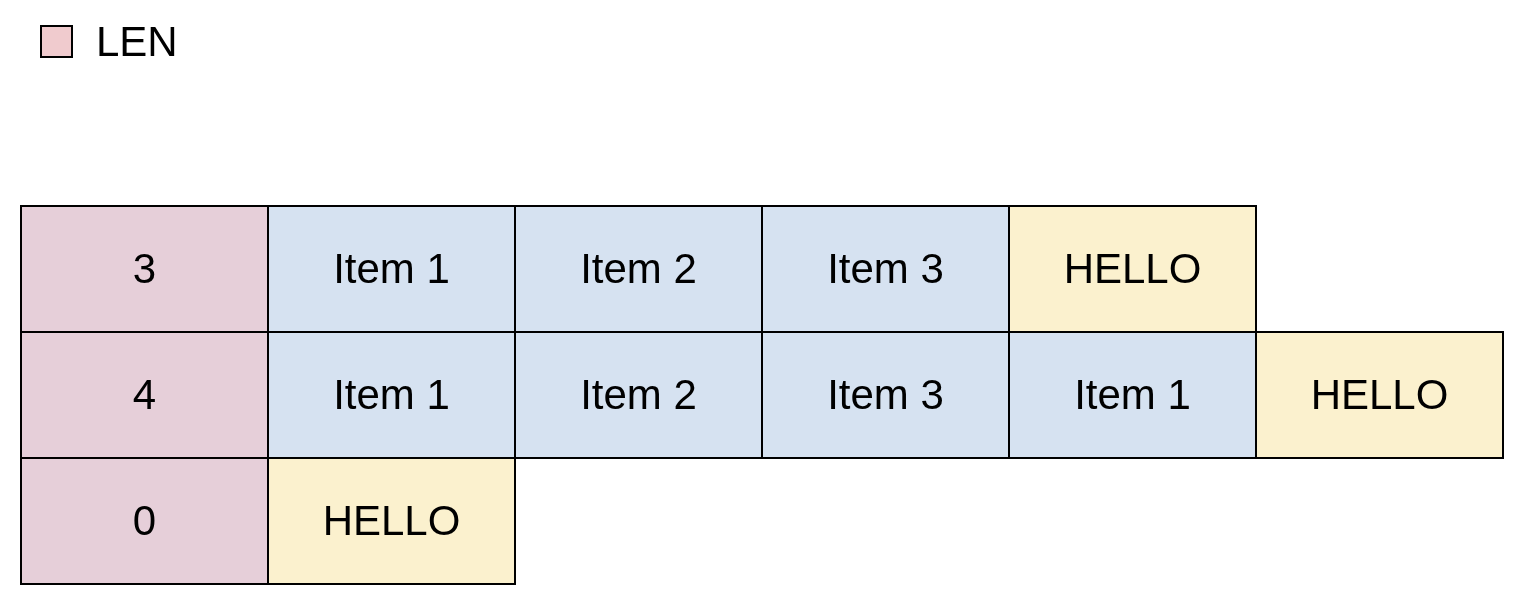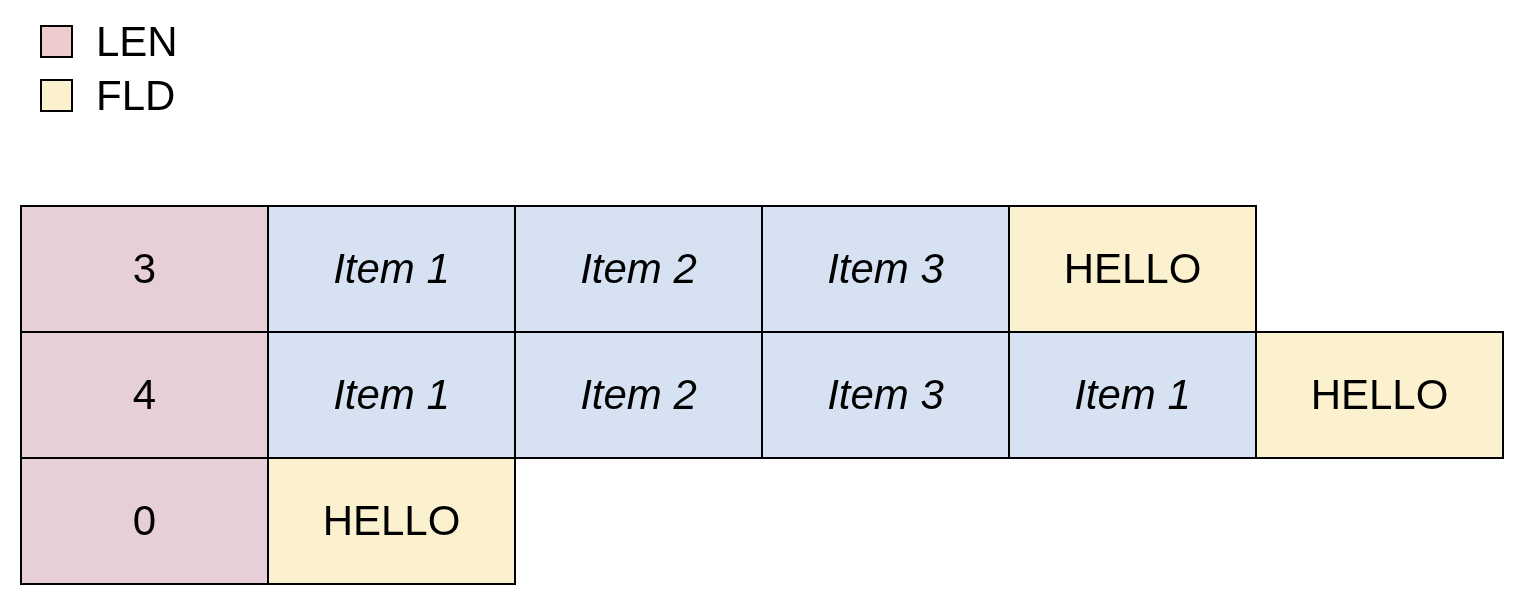--- a/index.html
+++ b/index.html
@@ -26,34 +26,30 @@
   .rows{position:absolute;left:20px;top:205px;}
   .row{display:flex;}
   .row + .row{margin-top:-2px;}
   .cell{
     width:249px;height:128px;border:2px solid var(--border);
     display:flex;align-items:center;justify-content:center;
     font-size:42px;white-space:nowrap;
   }
   .cell + .cell{margin-left:-2px;}
   .cell.LEN{background:var(--len-cell);}
-  .cell.LST{background:var(--lst-cell);font-style:italic;}
+  .cell.LST{background:var(--lst-cell);}
   .cell.FLD{background:var(--fld-cell);text-align:center;}
 </style>
 </head>
 <body>
 
 <div class="legend">
   <div class="legend-item">
     <span class="legend-swatch len"></span>
     <span class="legend-label">LEN</span>
-  </div>
-  <div class="legend-item">
-    <span class="legend-swatch fld"></span>
-    <span class="legend-label">FLD</span>
   </div>
 </div>
 
 <div class="rows" id="rows">
     <div class="row">
       <div class="cell LEN">3</div>
       <div class="cell LST">Item 1</div>
       <div class="cell LST">Item 2</div>
       <div class="cell LST">Item 3</div>
       <div class="cell FLD">HELLO</div>

